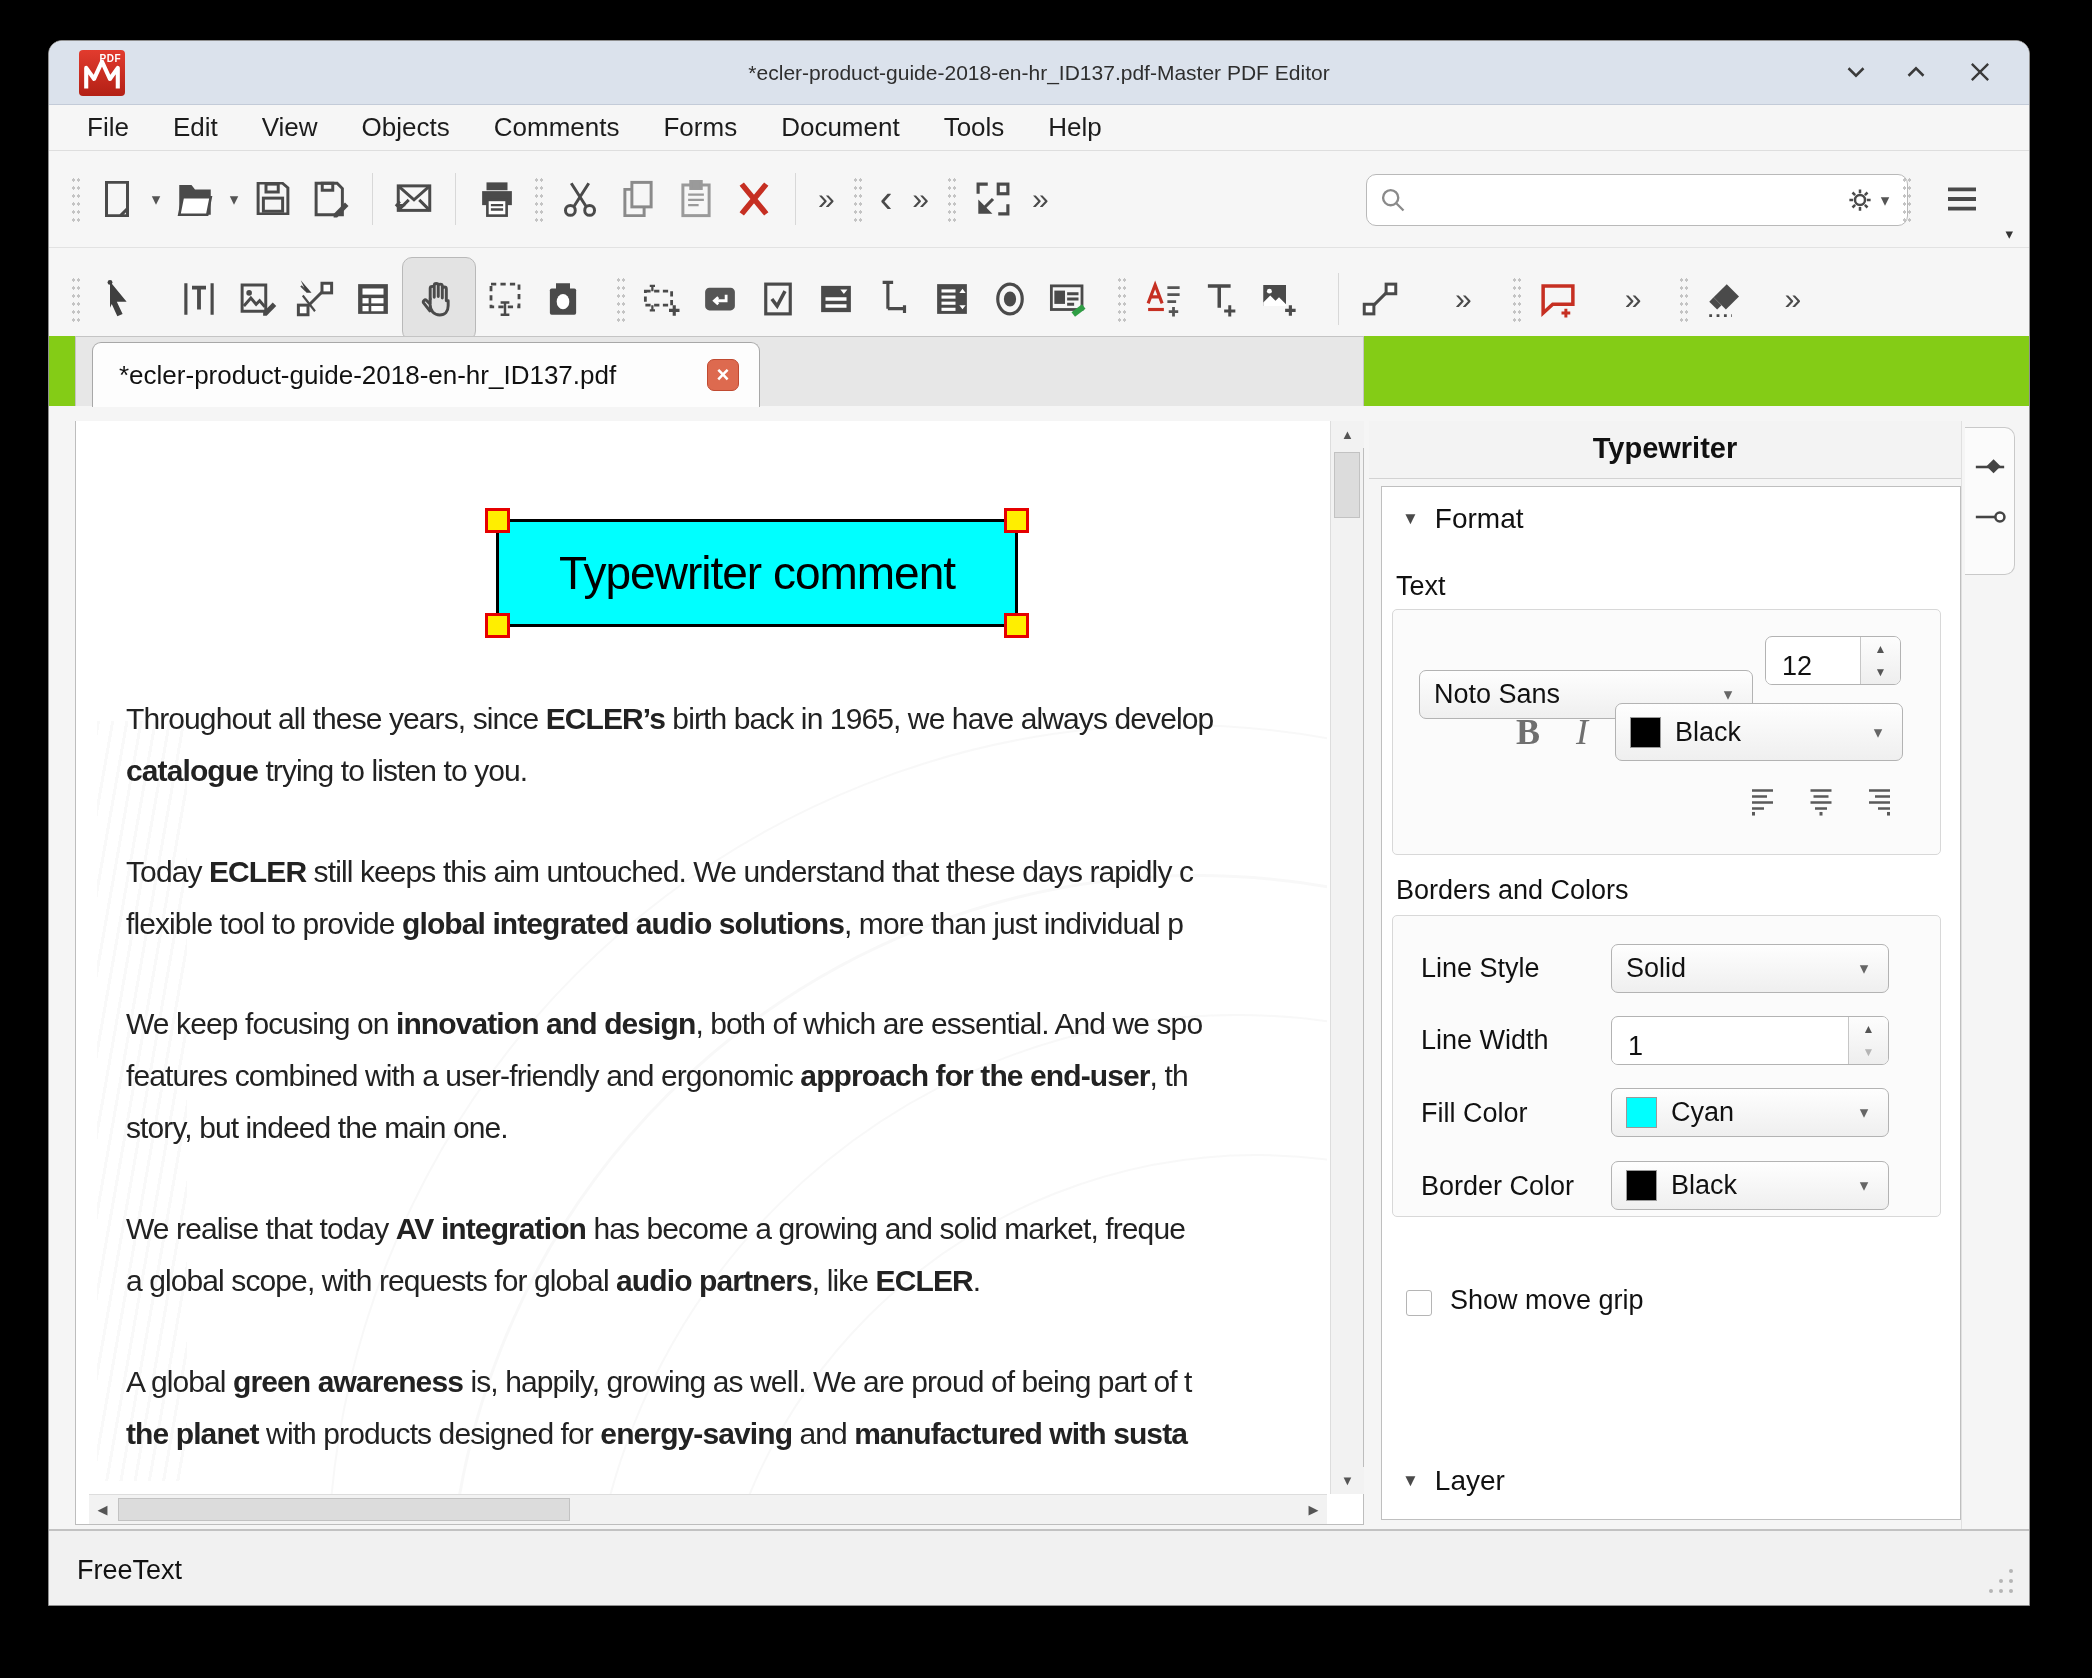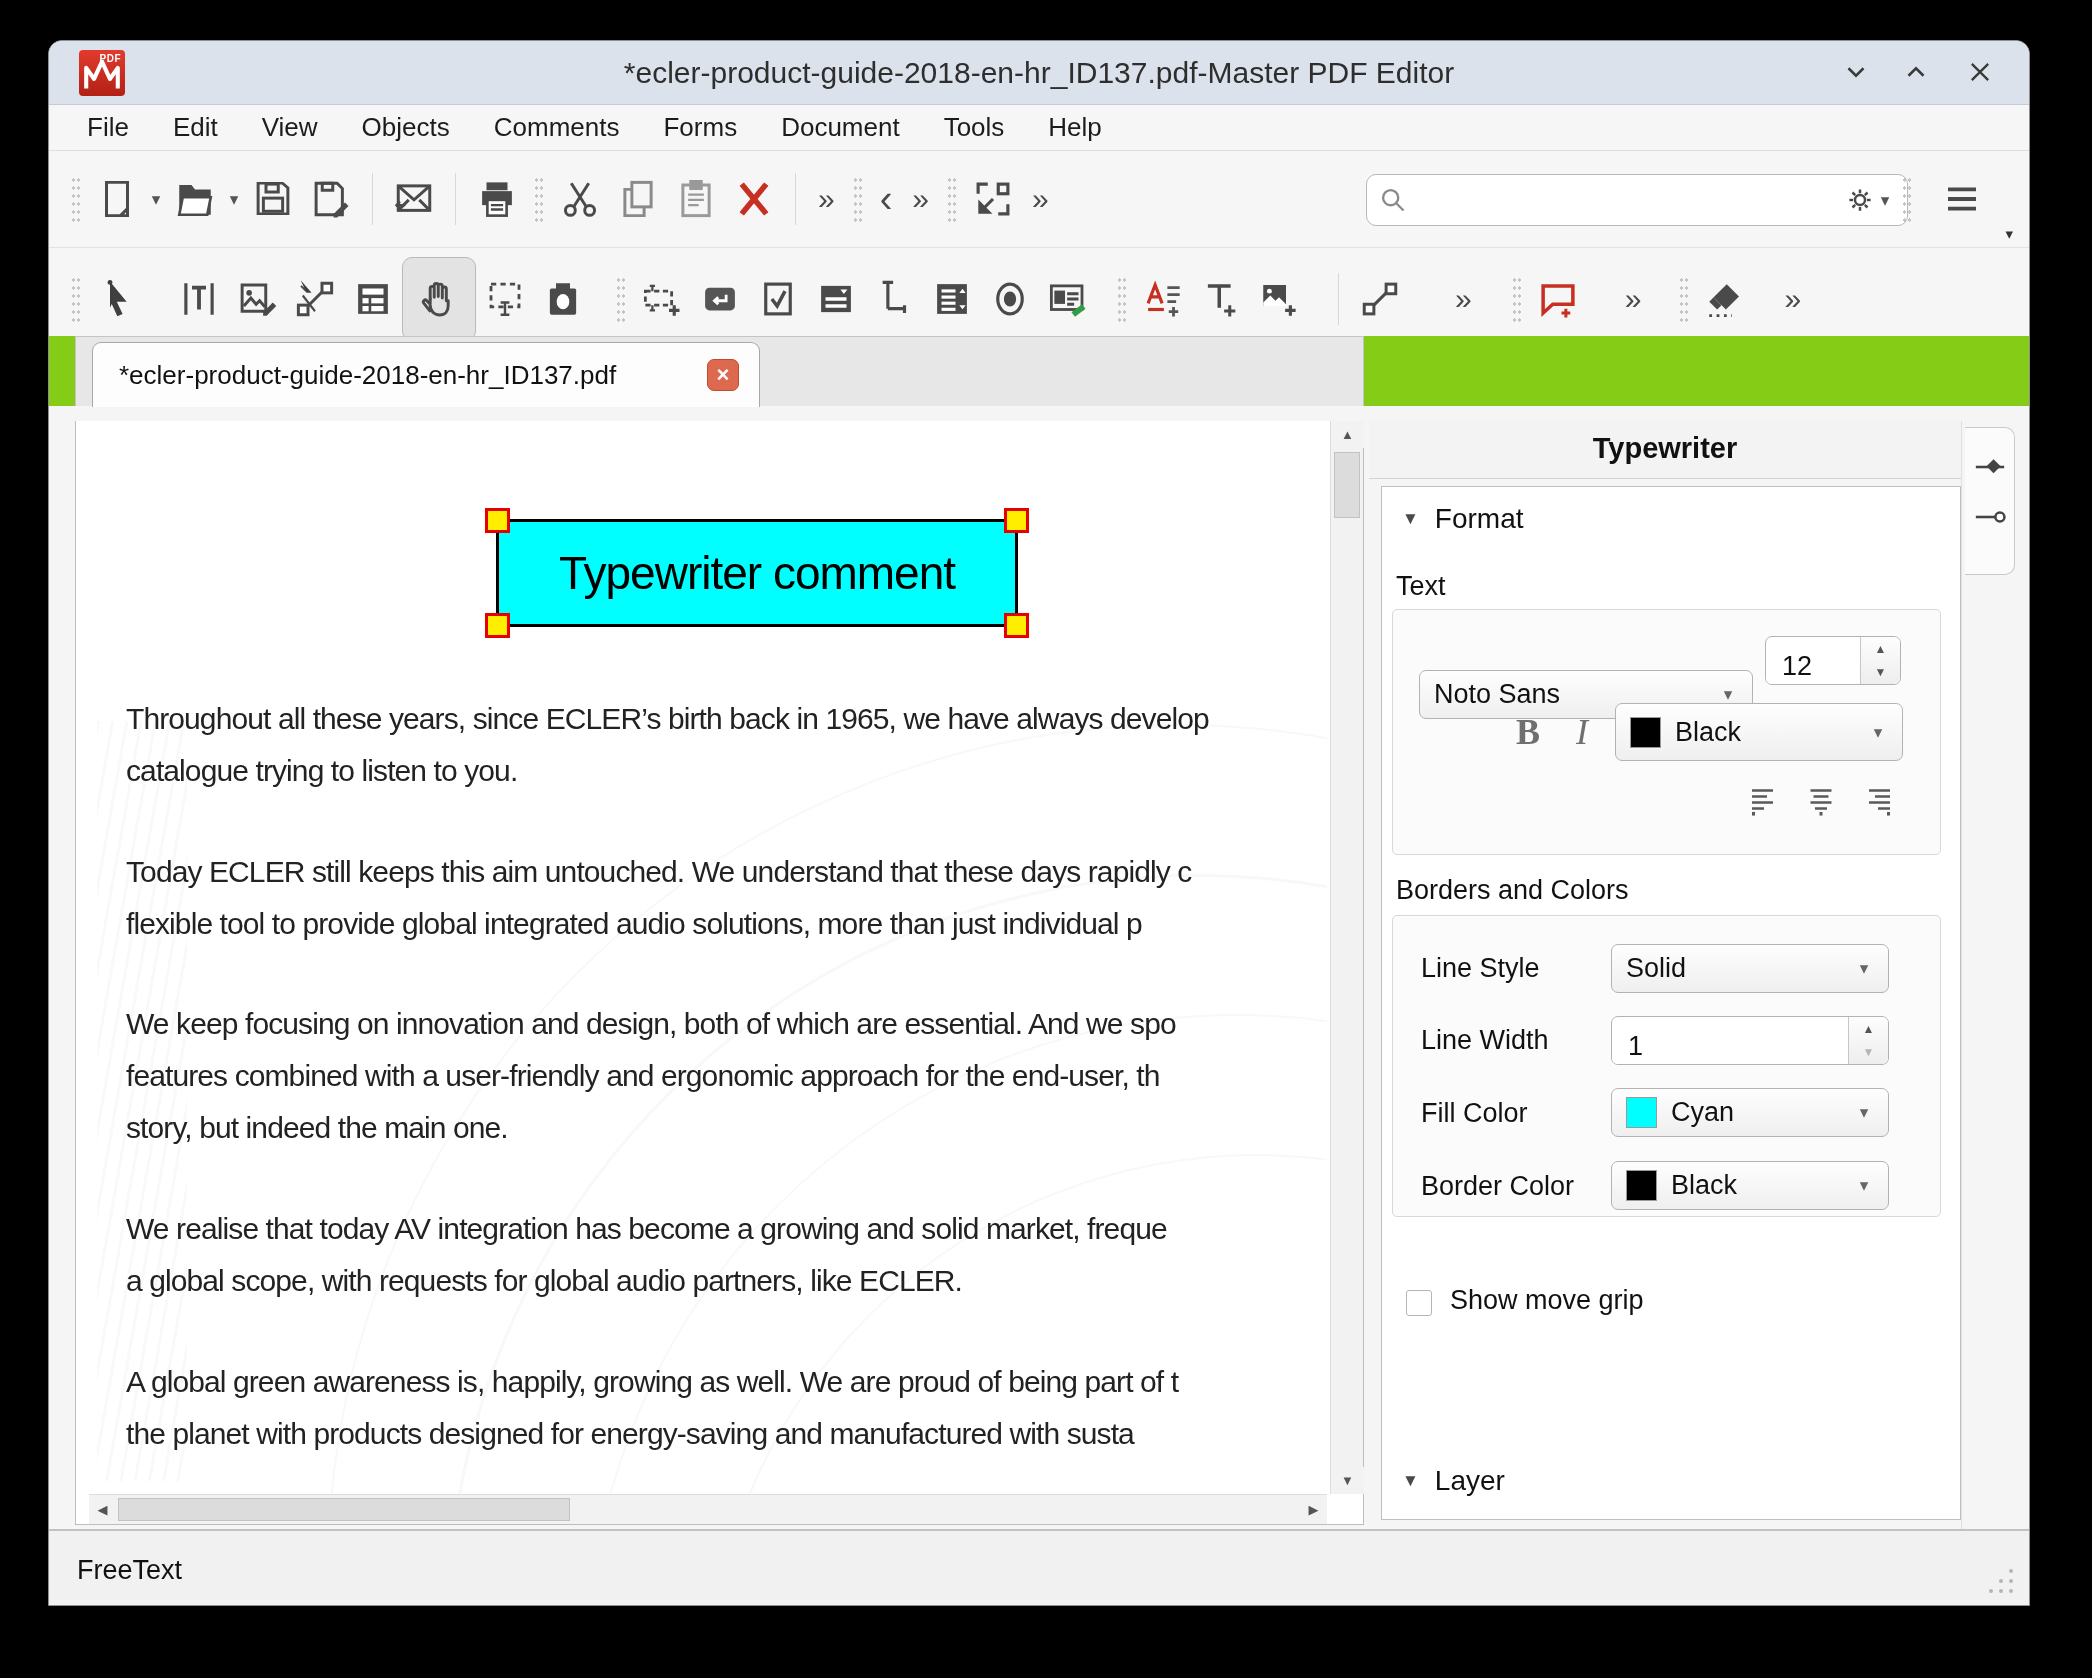--- a/index.html
+++ b/index.html
@@ -12,21 +12,21 @@
             background:#f5f5f5; border:1px solid #8f8f8f; border-radius:14px 14px 0 0; overflow:hidden; }
 
   
   .titlebar { position:absolute; left:0; top:0; width:100%; height:64px; background:#dbe2ec;
               border-bottom:1px solid #c3cbd8; }
   .appicon { position:absolute; left:30px; top:9px; width:46px; height:46px; border-radius:4px;
              background:linear-gradient(#e23b2e,#b32015); }
   .appicon .pdf-label { position:absolute; right:4px; top:3px; font-size:10px; color:#fff; font-weight:bold; letter-spacing:.5px; }
   .appicon svg { position:absolute; left:4px; top:10px; }
   .title-text { position:absolute; left:0; right:0; top:0; height:64px; line-height:64px; text-align:center;
-                font-size:30px; color:#2e2e2e; }
+                font-size:21px; color:#2e2e2e; }
   .winctl { position:absolute; top:8px; width:46px; height:46px; display:flex; align-items:center; justify-content:center; }
   .winctl.min { right:150px; } .winctl.max { right:90px; } .winctl.close { right:26px; }
 
   
   .menubar { position:absolute; left:0; top:64px; width:100%; height:46px; background:#f6f6f6;
              border-bottom:1px solid #dedede; display:flex; align-items:center; padding-left:16px; }
   .menu-item { font-size:26px; color:#1c1c1c; padding:0 22px; height:100%; display:flex; align-items:center; }
 
   
   .toolbar1 { position:absolute; left:0; top:110px; width:100%; height:97px; background:#f6f6f6;
@@ -71,21 +71,21 @@
   .wm1 { width:1500px; height:1500px; right:-620px; bottom:-880px; border-width:3px; }
   .wm2 { width:1300px; height:1300px; right:-560px; bottom:-820px; border-width:2px; }
   .wm3 { width:1700px; height:1700px; right:-700px; bottom:-930px; border-width:2px; }
   .wm4 { width:1100px; height:1100px; right:-480px; bottom:-760px; border-width:2px; }
   .wm-lines { position:absolute; left:8px; top:300px; width:90px; height:760px;
               background:repeating-linear-gradient(100deg,rgba(0,0,0,.025) 0 3px,transparent 3px 14px); }
 
   
   .para { position:absolute; left:37px; white-space:nowrap; font-size:30px; letter-spacing:-0.9px;
           color:#222; line-height:52px; }
-  .para .b { font-weight:normal; }
+  .para .b { font-weight:bold; }
 
   
   .annot { position:absolute; left:407px; top:98px; width:522px; height:108px; background:#00ffff;
            border:3px solid #000; display:flex; align-items:center; justify-content:center; }
   .annot-text { font-size:46px; letter-spacing:-1px; color:#000; white-space:nowrap; }
   .handle { position:absolute; width:25px; height:25px; background:#ffee00; border:3px solid #e60000; }
   .h-tl { left:-14px; top:-14px; } .h-tr { right:-14px; top:-14px; }
   .h-bl { left:-14px; bottom:-14px; } .h-br { right:-14px; bottom:-14px; }
 
   

